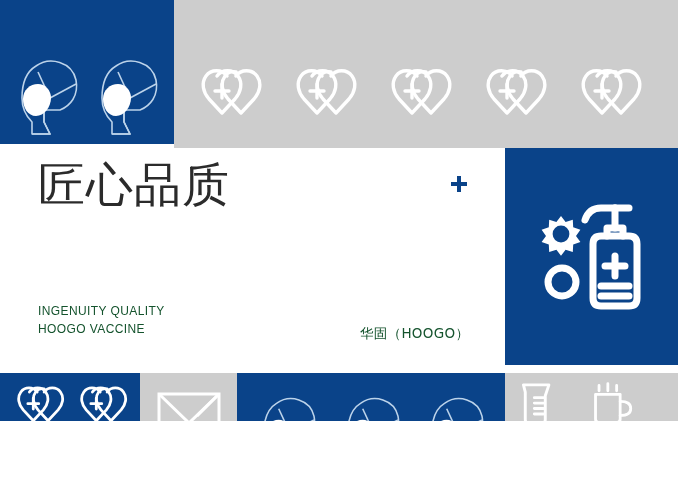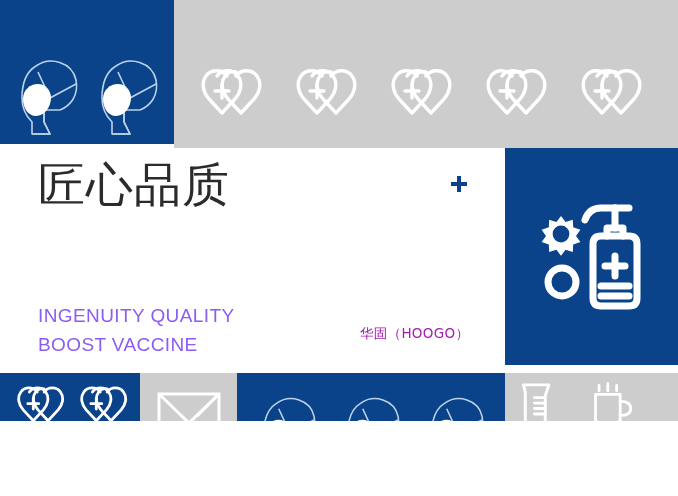--- a/index.html
+++ b/index.html
@@ -72,34 +72,34 @@
     font-family: "DejaVu Sans", "Liberation Sans", sans-serif;
     white-space: nowrap;
   }
   .headline .accent { color: #15599e; }
   .headline .l2 { display: block; }
 
   .subline {
     position: absolute;
     left: 38px;
     top: 302px;
-    font-size: 19px;
+    font-size: 12px;
     line-height: 1.52;
     letter-spacing: 0.4px;
-    color: #8b5cf6;
+    color: #14532d;
     font-family: "Liberation Sans", sans-serif;
   }
   .subline span { display: block; }
 
   .brandmark {
     position: absolute;
     left: 360px;
     top: 325px;
     font-size: 13.5px;
-    color: #a21caf;
+    color: #14532d;
     letter-spacing: 0.3px;
     font-family: "DejaVu Sans", "Liberation Sans", sans-serif;
     white-space: nowrap;
   }
 
   .plus-mark {
     position: absolute;
     left: 451px;
     top: 176px;
     width: 16px;
@@ -195,21 +195,21 @@
       </g>
     </svg>
   </div>
 
   <div class="headline">
     <span class="l1">匠心品质</span>
   </div>
 
   <div class="subline">
     <span>INGENUITY QUALITY</span>
-    <span>BOOST VACCINE</span>
+    <span>HOOGO VACCINE</span>
   </div>
 
   <div class="brandmark">华固（HOOGO）</div>
   <div class="plus-mark"></div>
 
   <svg class="sanitizer-group" width="124" height="118" viewBox="0 0 124 118">
     <g fill="#ffffff">
 
       <path d="M30 18 l4.6 6.0 7.2 -2.3 0.4 7.6 7.2 2.4 -4.4 6.2 4.4 6.2 -7.2 2.4 -0.4 7.6 -7.2 -2.3 -4.6 6.0 -4.6 -6.0 -7.2 2.3 -0.4 -7.6 -7.2 -2.4 4.4 -6.2 -4.4 -6.2 7.2 -2.4 0.4 -7.6 7.2 2.3 z"></path>
     </g>

